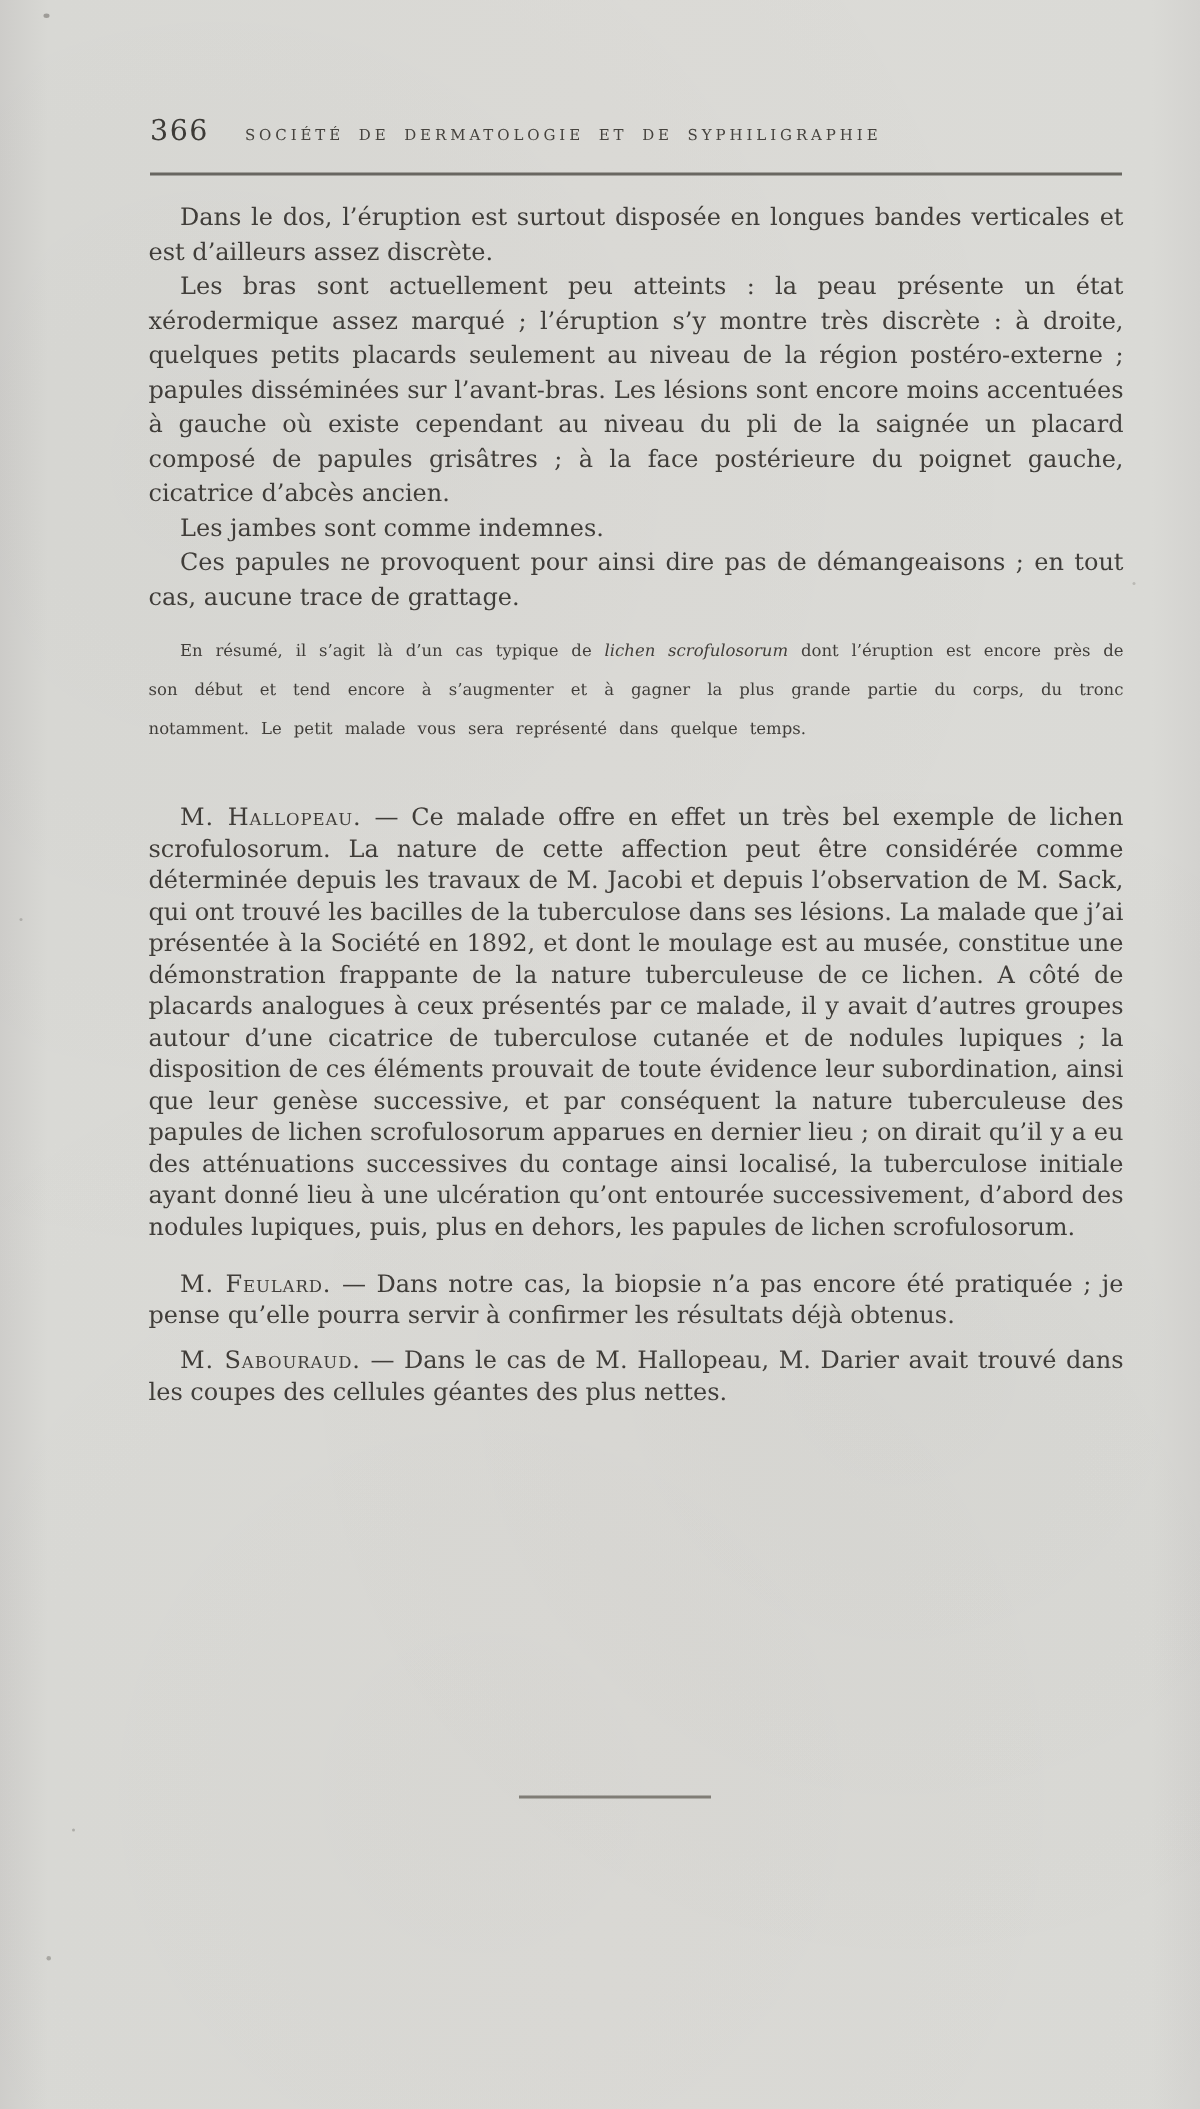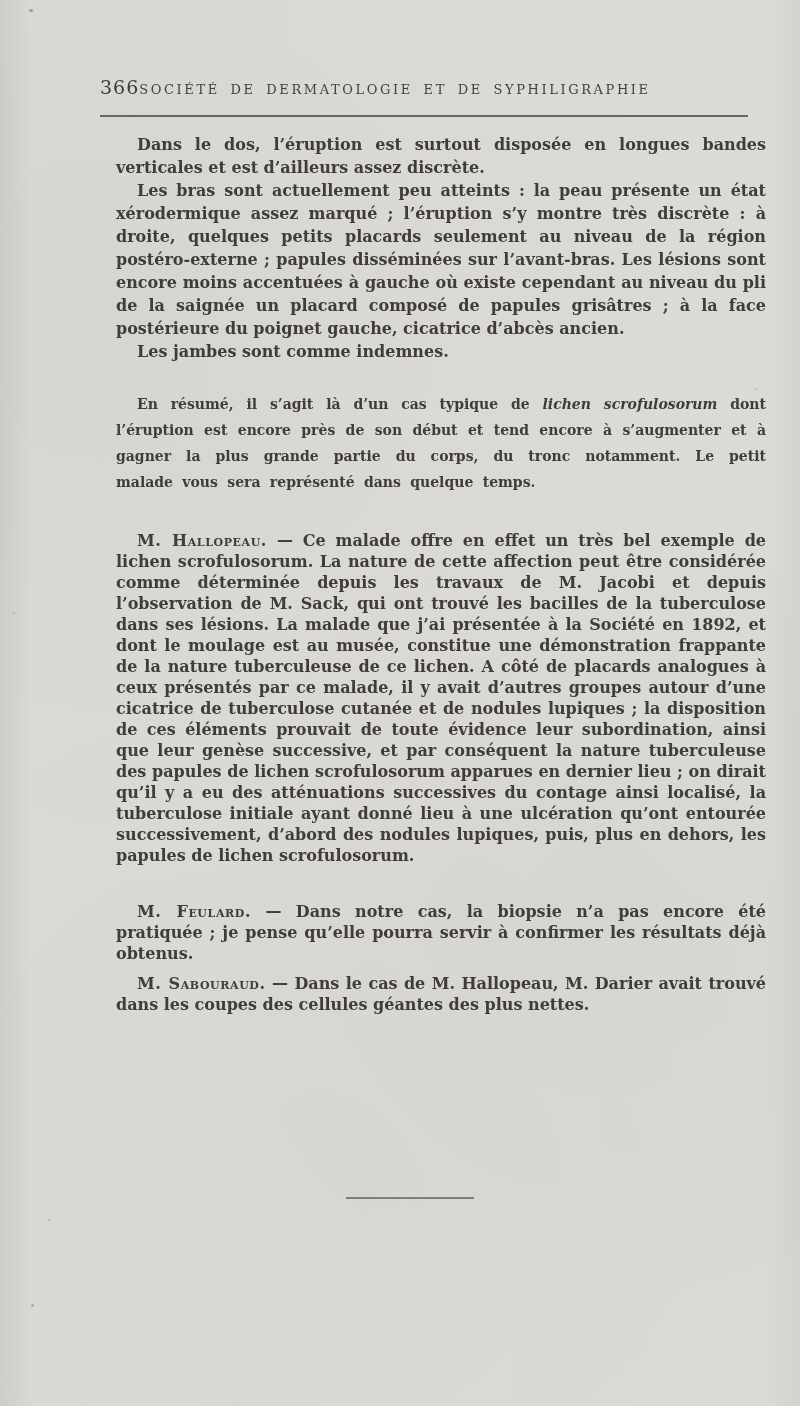--- a/index.html
+++ b/index.html
@@ -40,67 +40,67 @@
     top: 76px;
     left: 100px;
     width: 650px;
     white-space: nowrap;
   }
   .page-number {
     display: inline-block;
     font-size: 19px;
     letter-spacing: 1px;
     color: #3d3b37;
+    margin-right: 24px;
     vertical-align: baseline;
   }
   .running-title {
     display: inline-block;
-    font-size: 13px;
+    font-size: 10px;
     letter-spacing: 2.6px;
     word-spacing: 4px;
     color: #45423d;
     vertical-align: baseline;
   }
   .header-rule {
     position: absolute;
     top: 115px;
     left: 100px;
     width: 648px;
     height: 2px;
     background: #55524c;
     opacity: 0.85;
   }
 
   
   .text-block {
     position: absolute;
     top: 133px;
-    left: 116px;
+    left: 99px;
     width: 650px;
     font-size: 16px;
     line-height: 23px;
     text-align: justify;
     color: #403d39;
-    font-weight: bold;
   }
   .text-block p {
     text-indent: 21px;
   }
 
   .summary-paragraph {
-    margin-top: 28px;
-    font-size: 14px;
+    margin-top: 12px;
+    font-size: 11px;
     line-height: 26px;
     word-spacing: 4.5px;
   }
   .term-italic { font-style: italic; }
 
   .discussion-paragraph { line-height: 21px; }
   .discussion-hallopeau { margin-top: 35px; }
-  .discussion-feulard   { margin-top: 35px; }
+  .discussion-feulard   { margin-top: 17px; }
   .discussion-sabouraud { margin-top: 9px; }
 
   .speaker {
     font-variant: small-caps;
     letter-spacing: 0.6px;
   }
 
   
   .end-divider {
     position: absolute;
@@ -129,20 +129,21 @@
   <div class="header-rule"></div>
 
   <div class="text-block">
 
     <p>Dans le dos, l’éruption est surtout disposée en longues bandes verticales et est d’ailleurs assez discrète.</p>
 
     <p>Les bras sont actuellement peu atteints&nbsp;: la peau présente un état xérodermique assez marqué&nbsp;; l’éruption s’y montre très discrète&nbsp;: à droite, quelques petits placards seulement au niveau de la région postéro-externe&nbsp;; papules disséminées sur l’avant-bras. Les lésions sont encore moins accentuées à gauche où existe cependant au niveau du pli de la saignée un placard composé de papules grisâtres&nbsp;; à la face postérieure du poignet gauche, cicatrice d’abcès ancien.</p>
 
     <p>Les jambes sont comme indemnes.</p>
 
+    <p>Ces papules ne provoquent pour ainsi dire pas de démangeaisons&nbsp;; en tout cas, aucune trace de grattage.</p>
 
 
     <p class="summary-paragraph"><span>En résumé, il s’agit là d’un cas typique de </span><span class="term-italic">lichen scrofulosorum</span><span> dont l’éruption est encore près de son début et tend encore à s’augmenter et à gagner la plus grande partie du corps, du tronc notamment. Le petit malade vous sera représenté dans quelque temps.</span></p>
 
     <p class="discussion-paragraph discussion-hallopeau"><span class="speaker">M. Hallopeau.</span><span> — Ce malade offre en effet un très bel exemple de lichen scrofulosorum. La nature de cette affection peut être considérée comme déterminée depuis les travaux de M. Jacobi et depuis l’observation de M. Sack, qui ont trouvé les bacilles de la tuberculose dans ses lésions. La malade que j’ai présentée à la Société en 1892, et dont le moulage est au musée, constitue une démonstration frappante de la nature tuberculeuse de ce lichen. A côté de placards analogues à ceux présentés par ce malade, il y avait d’autres groupes autour d’une cicatrice de tuberculose cutanée et de nodules lupiques&nbsp;; la disposition de ces éléments prouvait de toute évidence leur subordination, ainsi que leur genèse successive, et par conséquent la nature tuberculeuse des papules de lichen scrofulosorum apparues en dernier lieu&nbsp;; on dirait qu’il y a eu des atténuations successives du contage ainsi localisé, la tuberculose initiale ayant donné lieu à une ulcération qu’ont entourée successivement, d’abord des nodules lupiques, puis, plus en dehors, les papules de lichen scrofulosorum.</span></p>
 
     <p class="discussion-paragraph discussion-feulard"><span class="speaker">M. Feulard.</span><span> — Dans notre cas, la biopsie n’a pas encore été pratiquée&nbsp;; je pense qu’elle pourra servir à confirmer les résultats déjà obtenus.</span></p>
 
     <p class="discussion-paragraph discussion-sabouraud"><span class="speaker">M. Sabouraud.</span><span> — Dans le cas de M. Hallopeau, M. Darier avait trouvé dans les coupes des cellules géantes des plus nettes.</span></p>
 

